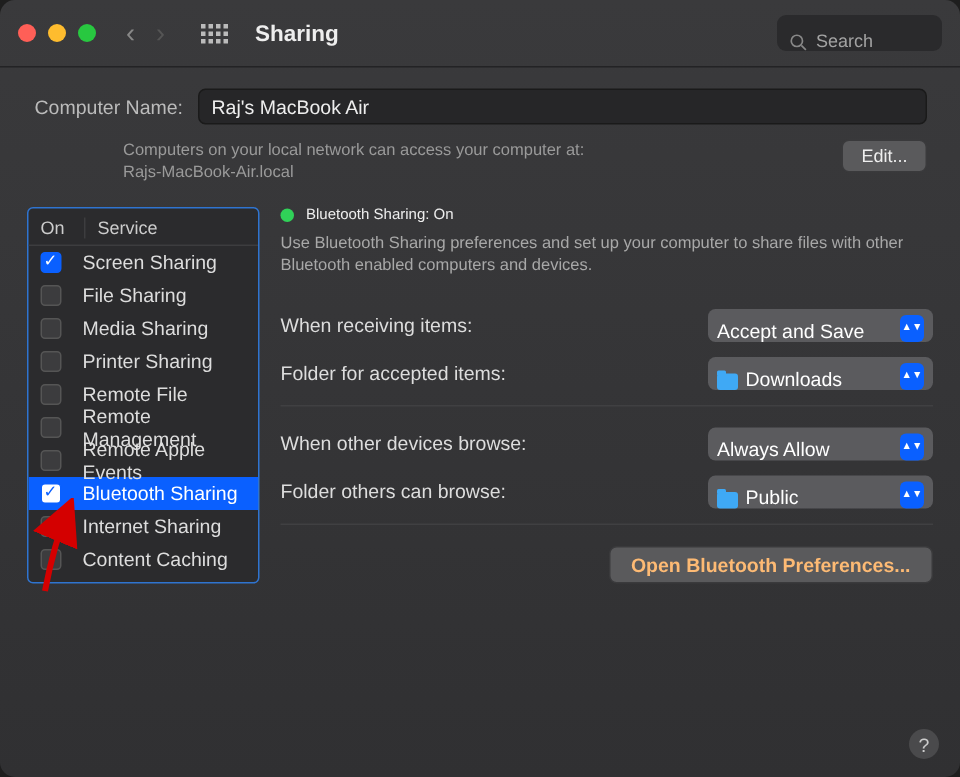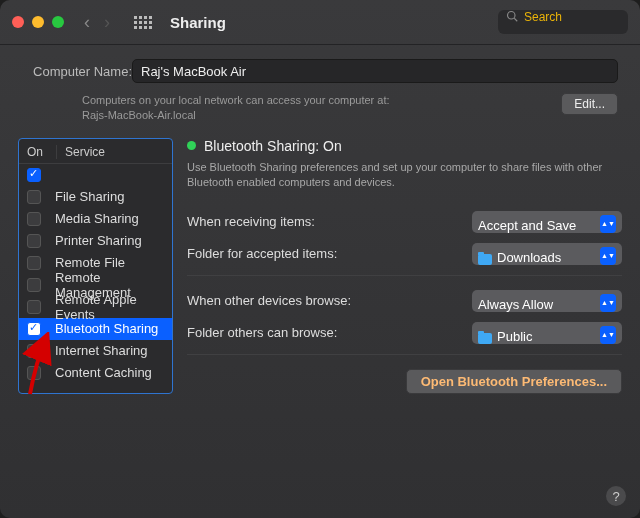--- a/index.html
+++ b/index.html
@@ -9,45 +9,45 @@
   .traffic { display: flex; gap: 8px; }
   .dot { width: 12px; height: 12px; border-radius: 50%; }
   .red { background: #ff5f57; }
   .yellow { background: #febc2e; }
   .green { background: #28c840; }
   .nav { display: flex; gap: 14px; margin-left: 12px; align-items: center; }
   .chev { color: #888; font-size: 18px; }
   .grid-icon { display: grid; grid-template-columns: repeat(4,3px); grid-template-rows: repeat(3,3px); gap: 2px; margin-left: 10px; }
   .grid-icon span { background: #bbb; width: 3px; height: 3px; }
   .title { font-size: 15px; font-weight: 600; color: #eee; margin-left: 10px; }
-  .search { margin-left: auto; background: #2a2a2c; border-radius: 6px; height: 24px; width: 130px; display: flex; align-items: flex-start; padding: 0 8px; color: #eab308; gap: 6px; font-size: 12px; }
+  .search { margin-left: auto; background: #2a2a2c; border-radius: 6px; height: 24px; width: 110px; display: flex; align-items: flex-end; padding: 0 8px; color: #a3a3a3; gap: 6px; font-size: 12px; }
   .hr { height: 1px; background: #232325; }
   .section-name { display: flex; align-items: center; padding: 14px 22px 6px 22px; }
-  .lbl { color: #bbb; text-align: right; width: 110px; }
+  .lbl { color: #bbb; text-align: right; width: 110px; padding-right: 10px; }
   .name-input { flex: 1; background: #262628; border: 1px solid #1a1a1a; border-radius: 5px; height: 24px; color: #eee; padding: 0 8px; font-size: 13px; }
   .subtext-row { display: flex; padding: 4px 22px 0 22px; align-items: flex-start; }
   .subtext { color: #9a9a9a; font-size: 11px; line-height: 1.4; margin-left: 60px; flex: 1; }
   .edit-btn { background: #5a5a5c; border: 1px solid #3a3a3c; border-radius: 5px; color: #eee; font-size: 12px; padding: 2px 12px; cursor: pointer; height: 22px; }
   .main { display: flex; padding: 14px 18px 12px 18px; gap: 14px; }
   .services-box { width: 155px; border: 1.5px solid #2f74d0; border-radius: 4px; background: #2b2b2d; overflow: hidden; }
   .services-head { display: flex; padding: 6px 8px 4px 8px; border-bottom: 1px solid #3d3d3f; color: #ccc; font-size: 12px; }
   .col-on { width: 30px; border-right: 1px solid #3d3d3f; padding-right: 6px; }
   .col-svc { padding-left: 8px; }
   .svc-row { display: flex; align-items: center; height: 22px; padding: 0 8px; }
   .svc-row.selected { background: #0a60ff; color: #fff; }
   .chk { width: 14px; height: 14px; border-radius: 3px; background: #3c3c3e; border: 1px solid #555; margin-right: 14px; flex-shrink: 0; position: relative; }
   .chk.checked { background: #0a60ff; border-color: #0a60ff; }
   .chk.checked::after { content: "✓"; color: #fff; font-size: 11px; position: absolute; top: -2px; left: 1px; }
   .svc-row.selected .chk.checked { background: #fff; }
   .svc-row.selected .chk.checked::after { color: #0a60ff; }
   .svc-label { font-size: 13px; }
   .detail { flex: 1; }
   .status-row { display: flex; align-items: center; gap: 8px; margin-bottom: 6px; }
   .status-dot { width: 9px; height: 9px; border-radius: 50%; background: #30d158; }
-  .status-text { font-size: 14px; color: #eee; }
+  .status-text { font-size: 10px; color: #eee; }
   .desc { font-size: 11px; color: #a8a8a8; line-height: 1.4; margin-bottom: 20px; }
   .form-row { display: flex; align-items: center; margin-bottom: 10px; }
   .form-lbl { flex: 1; color: #ddd; font-size: 13px; padding-right: 10px; }
   .select { background: #5b5b5e; border-radius: 5px; height: 22px; width: 150px; display: flex; align-items: flex-end; padding: 0 6px; color: #fff; font-size: 13px; position: relative; cursor: pointer; }
   .select-arrows { margin-left: auto; width: 16px; height: 18px; background: #0a60ff; border-radius: 4px; display: flex; flex-direction: column; align-items: center; justify-content: center; font-size: 7px; line-height: 7px; color: #fff; }
   .folder-icon { width: 14px; height: 11px; background: #3fa9f5; border-radius: 2px; margin-right: 5px; position: relative; }
   .folder-icon::before { content: ""; position: absolute; top: -2px; left: 0; width: 6px; height: 3px; background: #3fa9f5; border-radius: 1px 1px 0 0; }
   .thin-hr { height: 1px; background: #404042; margin: 6px 0 14px 0; }
   .open-btn { background: #5a5a5c; border: 1px solid #3a3a3c; border-radius: 5px; color: #fdba74; font-size: 13px; padding: 4px 14px; cursor: pointer; float: right; font-weight: bold; }
   .arrow-anno { position: absolute; left: 18px; top: 332px; pointer-events: none; }
@@ -107,20 +107,21 @@
 
   <div class="main">
     <div class="services-box">
       <div class="services-head">
         <div class="col-on">On</div>
         <div class="col-svc">Service</div>
       </div>
       <div id="svc-body">
           <div class="svc-row">
             <div class="chk checked"></div>
+            <div class="svc-label">Screen Sharing</div>
           </div>
           <div class="svc-row">
             <div class="chk"></div>
             <div class="svc-label">File Sharing</div>
           </div>
           <div class="svc-row">
             <div class="chk"></div>
             <div class="svc-label">Media Sharing</div>
           </div>
           <div class="svc-row">

